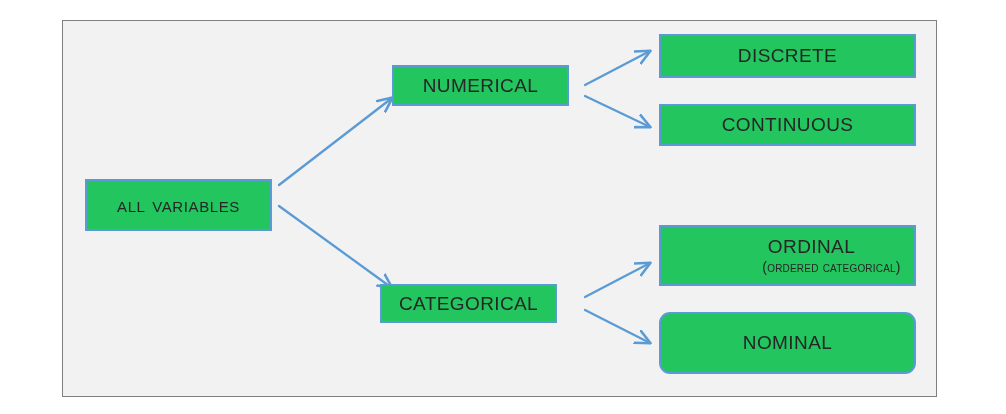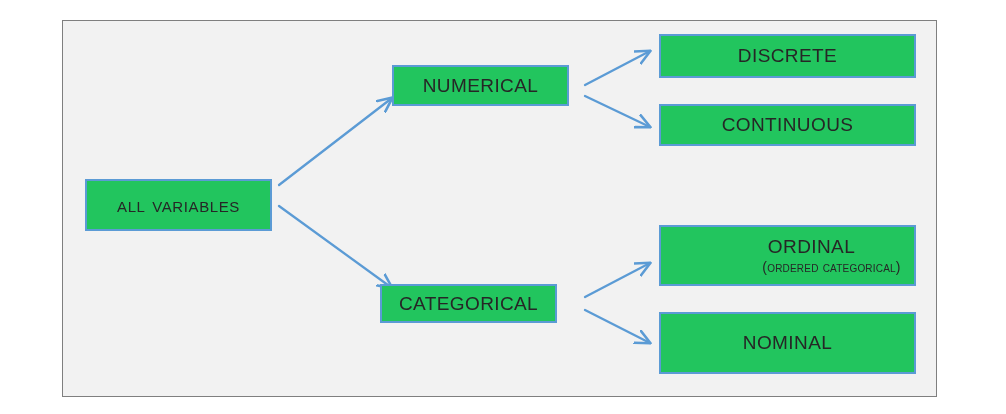--- a/index.html
+++ b/index.html
@@ -75,21 +75,21 @@
     font-size: 22px;
     letter-spacing: 0.6px;
   }
 
   #node-all-variables { left: 85px;  top: 179px; width: 187px; height: 52px; }
   #node-numerical    { left: 392px; top: 65px;  width: 177px; height: 41px; }
   #node-categorical  { left: 380px; top: 284px; width: 177px; height: 39px; }
   #node-discrete     { left: 659px; top: 34px;  width: 257px; height: 44px; }
   #node-continuous   { left: 659px; top: 104px; width: 257px; height: 42px; }
   #node-ordinal      { left: 659px; top: 225px; width: 257px; height: 61px; padding-left: 48px; }
-  #node-nominal      { left: 659px; top: 312px; width: 257px; height: 62px; }
+  #node-nominal      { left: 659px; top: 312px; width: 257px; height: 62px; border-radius: 11px; }
 </style>
 </head>
 <body>
 
 <div id="canvas">
 
   <div id="frame"></div>
 
   <svg id="arrows" viewBox="0 0 1006 414" width="1006" height="414">
     <defs>

